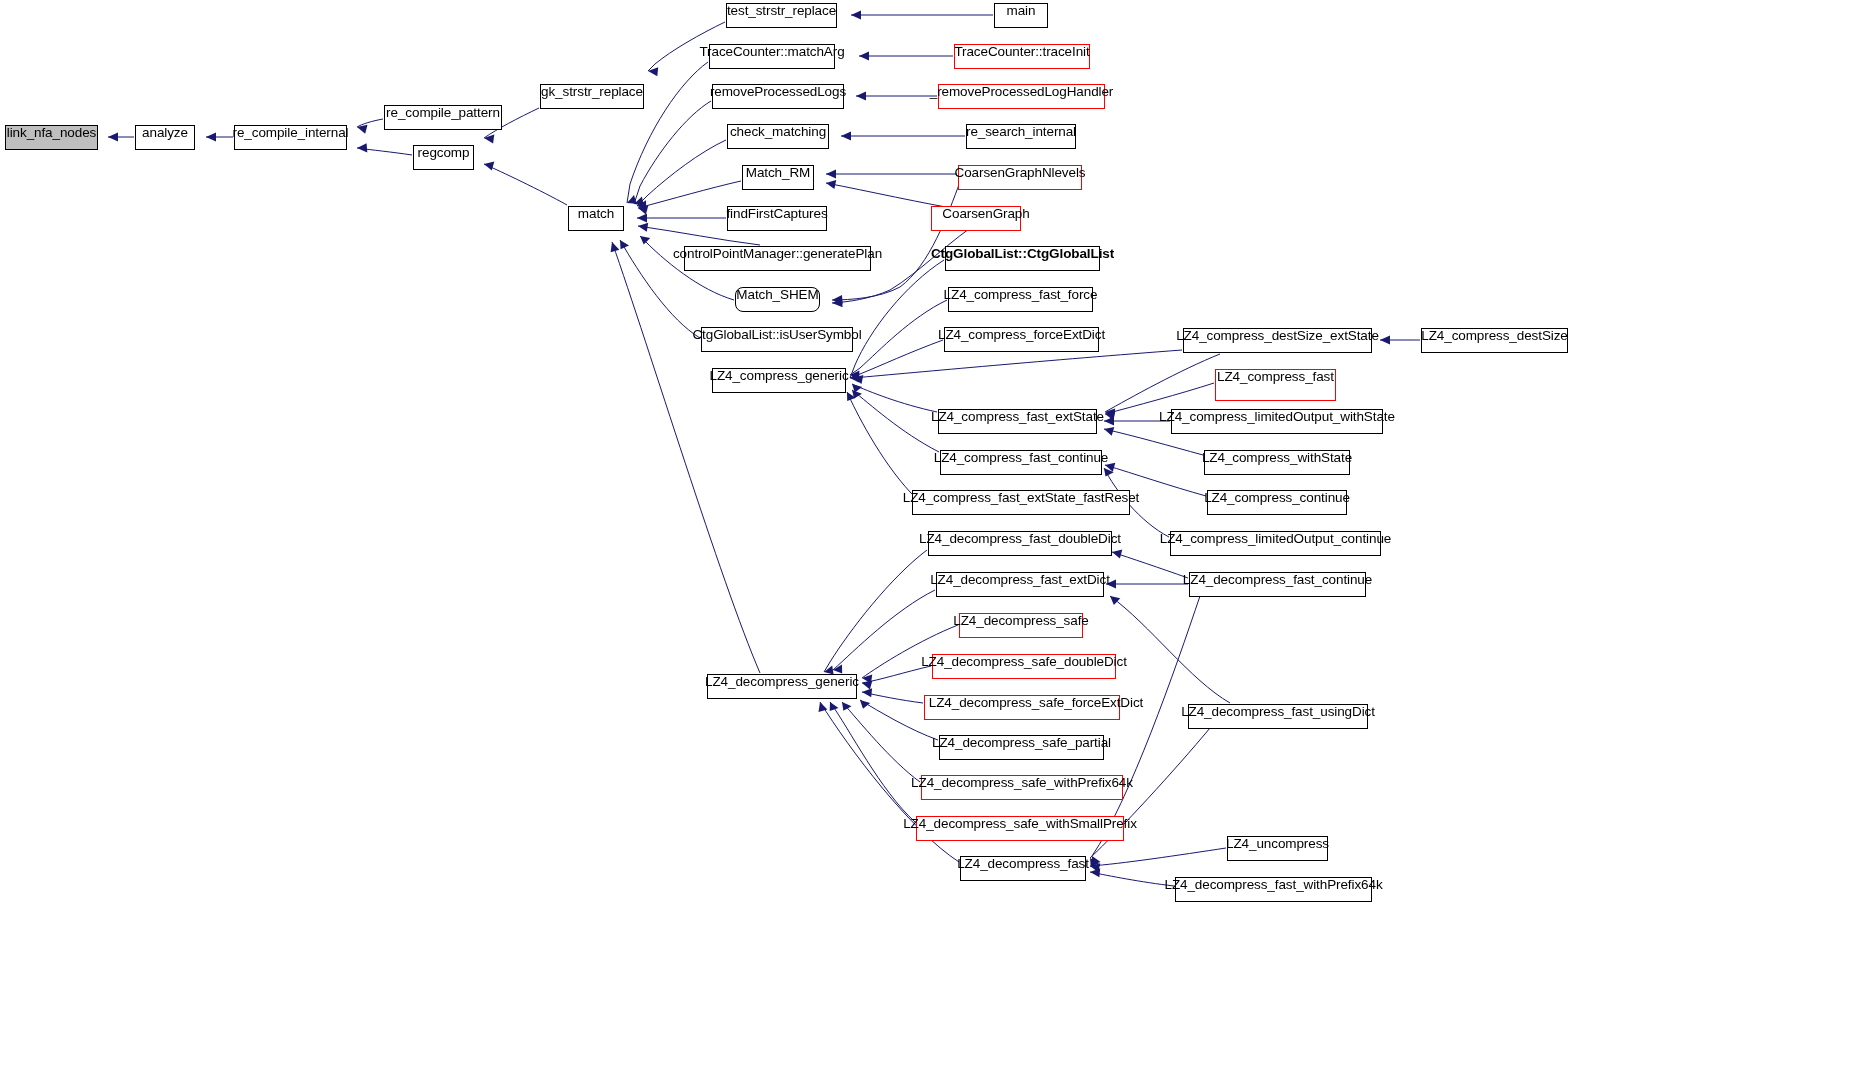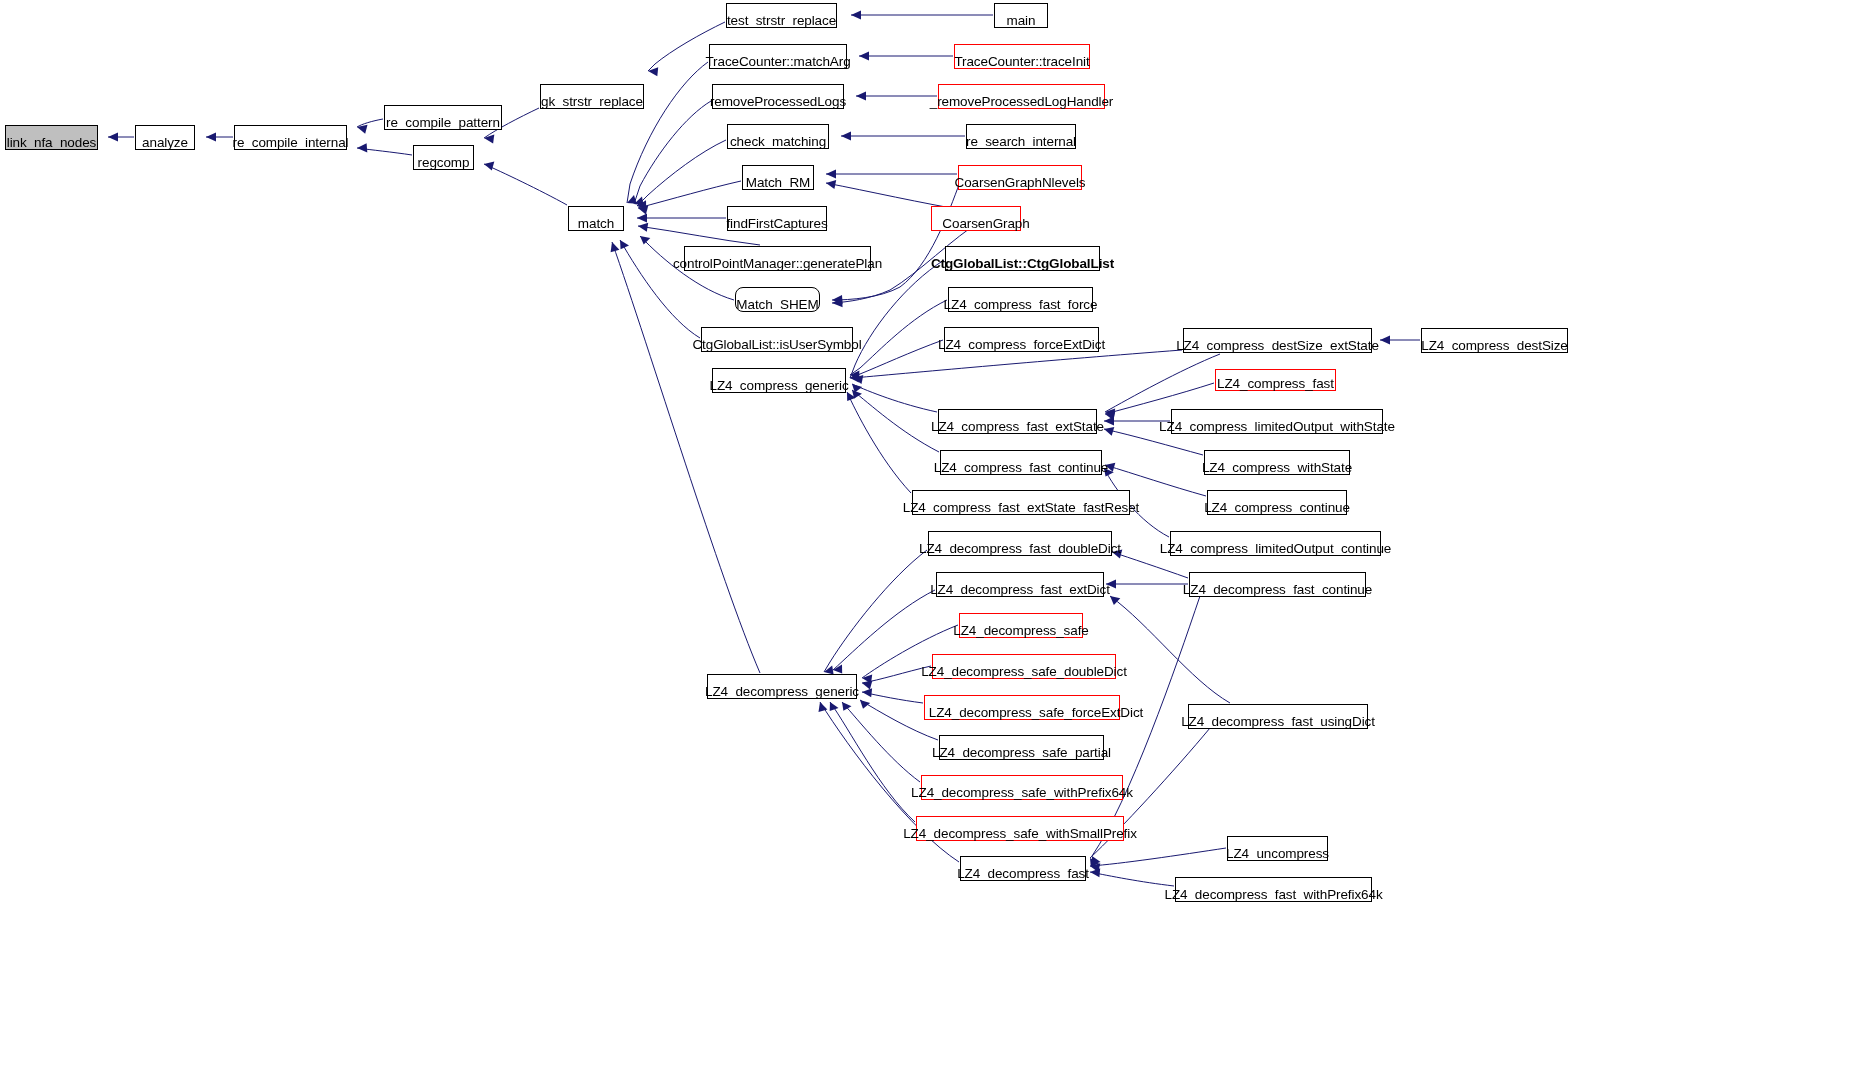--- a/index.html
+++ b/index.html
@@ -21,21 +21,21 @@
     top: 0;
     width: 1859px;
     height: 1069px;
   }
   .node-box {
     position: absolute;
     box-sizing: border-box;
     border: 1px solid #000000;
     background: #ffffff;
     display: flex;
-    align-items: flex-end;
+    align-items: flex-start;
     justify-content: center;
     font-family: "Liberation Sans", sans-serif;
     font-size: 13.5px;
     color: #000000;
     line-height: 1;
     white-space: nowrap;
     letter-spacing: -0.1px;
   }
   .node-box.red {
     border-color: #ff0000;
@@ -191,21 +191,21 @@
       </div>
       <div class="node-box" style="left: 568px; top: 206px; width: 56px; height: 25px;">
         <span>match</span>
       </div>
       <div class="node-box" style="left: 726px; top: 3px; width: 111px; height: 25px;">
         <span>test_strstr_replace</span>
       </div>
       <div class="node-box" style="left: 994px; top: 3px; width: 54px; height: 25px;">
         <span>main</span>
       </div>
-      <div class="node-box" style="left: 709px; top: 44px; width: 138px; height: 25px;">
+      <div class="node-box" style="left: 709px; top: 44px; width: 126px; height: 25px;">
         <span>TraceCounter::matchArg</span>
       </div>
       <div class="node-box red" style="left: 954px; top: 44px; width: 136px; height: 25px;">
         <span>TraceCounter::traceInit</span>
       </div>
       <div class="node-box" style="left: 712px; top: 84px; width: 132px; height: 25px;">
         <span>removeProcessedLogs</span>
       </div>
       <div class="node-box red" style="left: 938px; top: 84px; width: 167px; height: 25px;">
         <span>_removeProcessedLogHandler</span>
@@ -248,21 +248,21 @@
       </div>
       <div class="node-box" style="left: 1183px; top: 328px; width: 189px; height: 25px;">
         <span>LZ4_compress_destSize_extState</span>
       </div>
       <div class="node-box" style="left: 1421px; top: 328px; width: 147px; height: 25px;">
         <span>LZ4_compress_destSize</span>
       </div>
       <div class="node-box" style="left: 712px; top: 368px; width: 134px; height: 25px;">
         <span>LZ4_compress_generic</span>
       </div>
-      <div class="node-box red" style="left: 1215px; top: 369px; width: 121px; height: 22px;">
+      <div class="node-box red" style="left: 1215px; top: 369px; width: 121px; height: 32px;">
         <span>LZ4_compress_fast</span>
       </div>
       <div class="node-box" style="left: 938px; top: 409px; width: 159px; height: 25px;">
         <span>LZ4_compress_fast_extState</span>
       </div>
       <div class="node-box" style="left: 1171px; top: 409px; width: 212px; height: 25px;">
         <span>LZ4_compress_limitedOutput_withState</span>
       </div>
       <div class="node-box" style="left: 940px; top: 450px; width: 162px; height: 25px;">
         <span>LZ4_compress_fast_continue</span>

